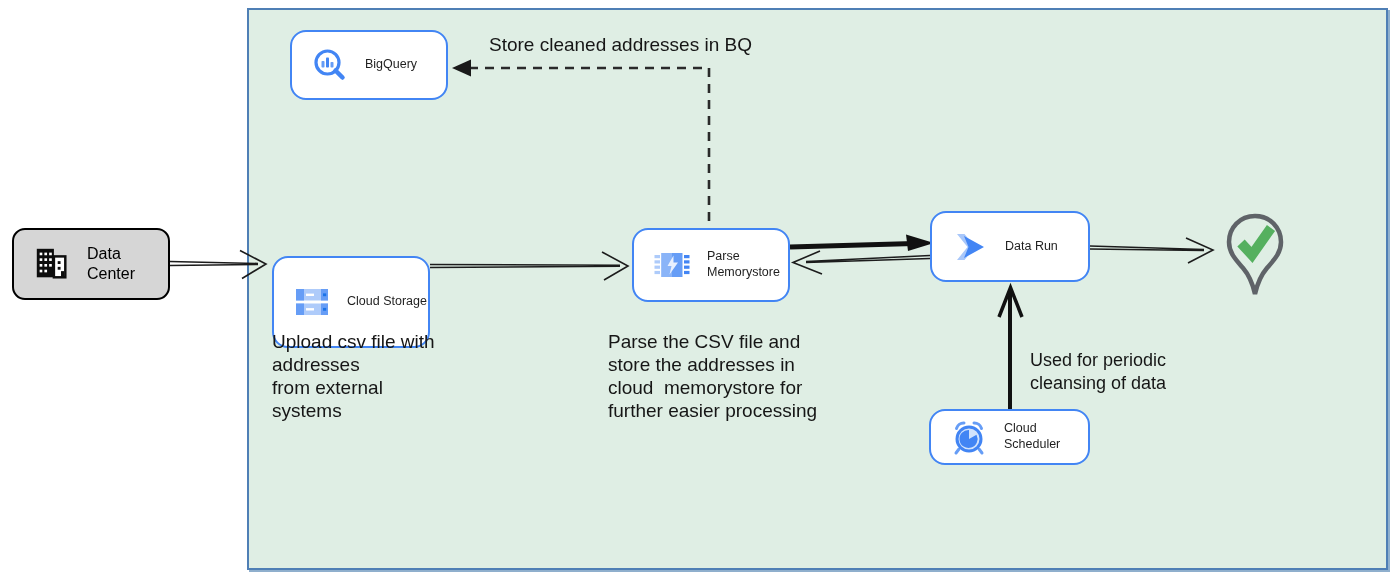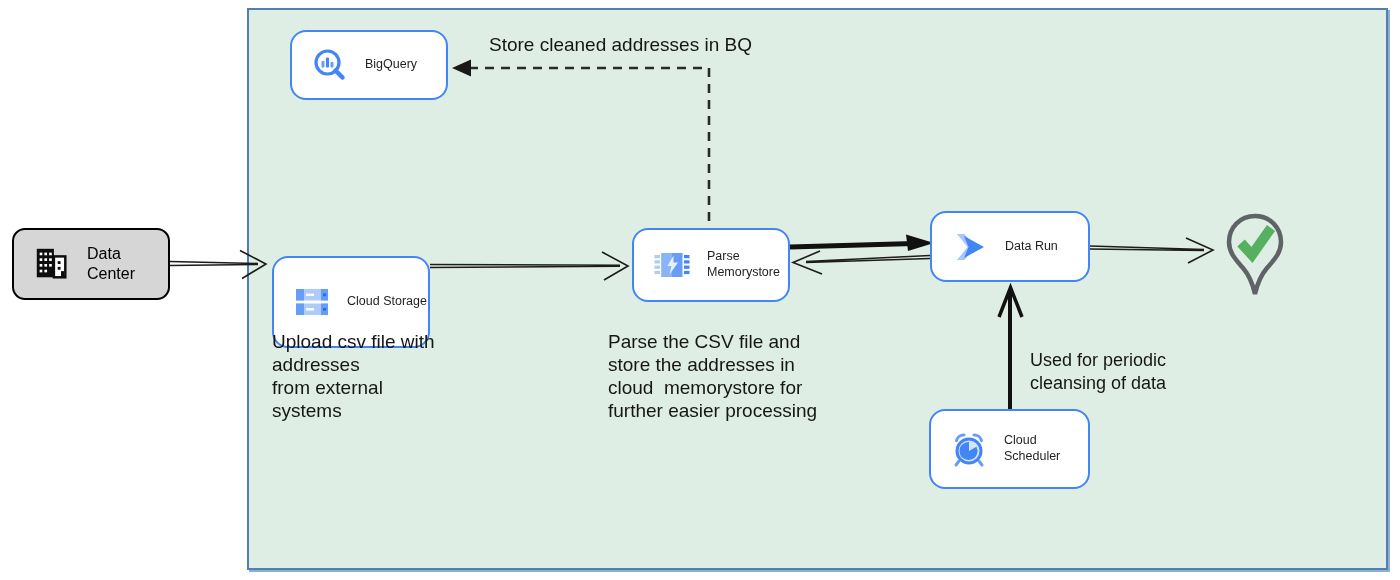--- a/index.html
+++ b/index.html
@@ -159,21 +159,21 @@
   <div class="node" style="left:930px;top:211px;width:160px;height:71px;">
     <span class="icon">
       <svg width="38" height="38" viewBox="0 0 38 38">
         <path d="M6 6 L16.5 19 L6 32 L13.5 32 L24 19 L13.5 6 Z" fill="#a8c7fa"></path>
         <path d="M13 8 L33 19 L13 30 L17.5 19 Z" fill="#4285f4"></path>
       </svg>
     </span>
     <span class="label">Data Run</span>
   </div>
 
-  <div class="node" style="left:929px;top:409px;width:161px;height:80px;">
+  <div class="node" style="left:929px;top:409px;width:161px;height:56px;">
     <span class="icon">
       <svg width="38" height="38" viewBox="0 0 38 38">
         <path d="M6.5 10.5 A7.5 7.5 0 0 1 14 5" stroke="#669df6" stroke-width="3" fill="none" stroke-linecap="round"></path>
         <path d="M31.5 10.5 A7.5 7.5 0 0 0 24 5" stroke="#669df6" stroke-width="3" fill="none" stroke-linecap="round"></path>
         <path d="M9 31 L6 35 M29 31 L32 35" stroke="#669df6" stroke-width="3" stroke-linecap="round"></path>
         <circle cx="19" cy="21" r="12" fill="#d2e3fc" stroke="#4285f4" stroke-width="3"></circle>
         <path d="M19 21 L19 12 A9 9 0 1 0 26.5 16.8 Z" fill="#4285f4"></path>
       </svg>
     </span>
     <span class="label">Cloud Scheduler</span>

